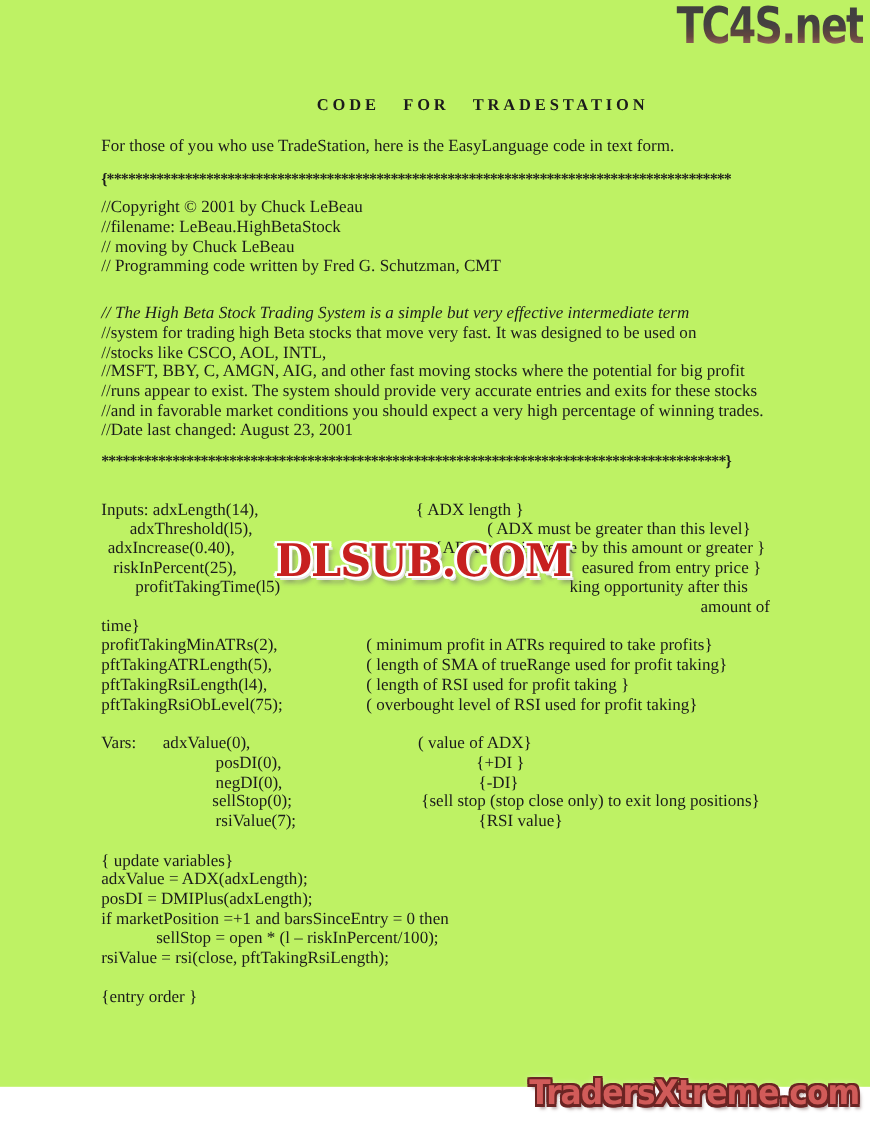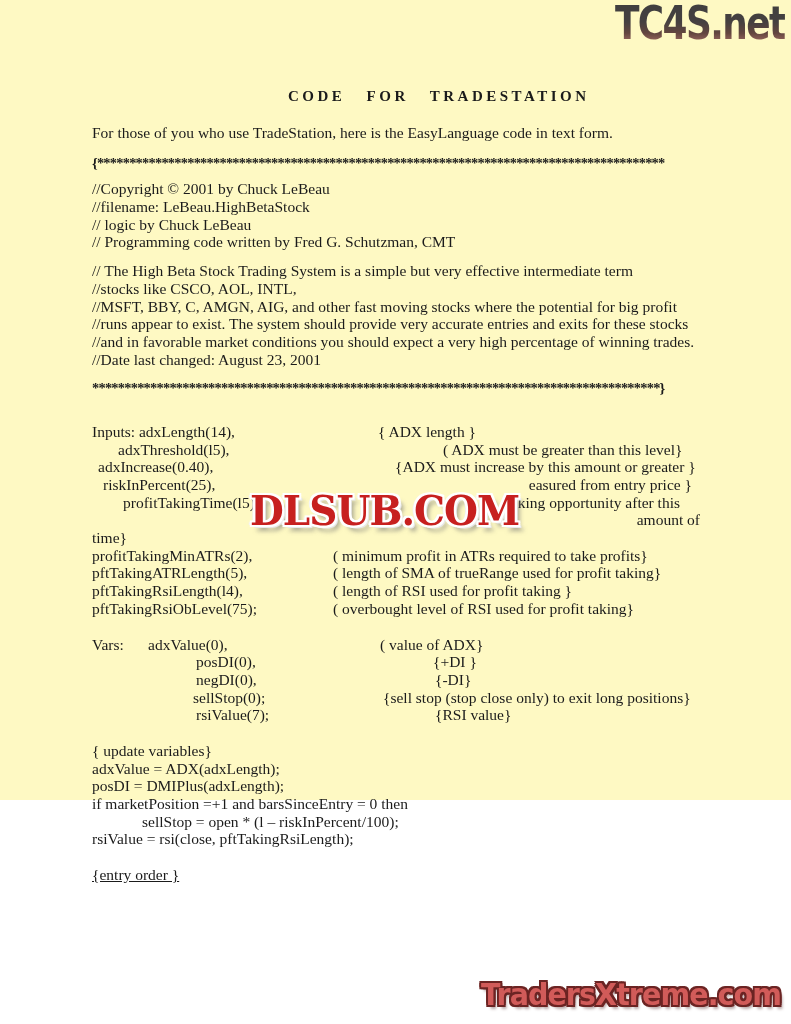--- a/index.html
+++ b/index.html
@@ -1,20 +1,20 @@
 <!DOCTYPE html>
 <html><head>
 <meta charset="utf-8">
 <style>
   html,body{margin:0;padding:0;}
   body{
     width:791px;height:1024px;background:#ffffff;position:relative;overflow:hidden;
     font-family:"Liberation Serif", serif;color:#1b1b1b;
   }
-  #page{position:relative;width:791px;height:800px;background:#fef9c3;}
+  #page{position:relative;width:791px;height:988px;background:#bef264;}
 
   
   .logo-top{
     position:absolute;top:0px;right:6px;
     font-family:"DejaVu Sans", sans-serif;font-weight:bold;font-size:46px;line-height:1;
     letter-spacing:-2px;
     transform:scaleX(.78);transform-origin:100% 0;
     background:linear-gradient(180deg,#3f3f3f 0%,#454040 48%,#63463f 72%,#96655c 90%,#b07f74 100%);
     -webkit-background-clip:text;background-clip:text;color:transparent;
   }
@@ -68,27 +68,30 @@
       <div class="ln ast" style="margin-top: 13px;">
         <span style="left: 0px;">{****************************************************************************************</span>
       </div>
       <div class="ln" style="margin-top: 8px;">
         <span style="left: 0px;">//Copyright © 2001 by Chuck LeBeau</span>
       </div>
       <div class="ln">
         <span style="left: 0px;">//filename: LeBeau.HighBetaStock</span>
       </div>
       <div class="ln">
-        <span style="left: 0px;">// logic by Chuck LeBeau</span>
+        <span style="left: 0px;">// moving by Chuck LeBeau</span>
       </div>
       <div class="ln">
         <span style="left: 0px;">// Programming code written by Fred G. Schutzman, CMT</span>
       </div>
-      <div class="ln" style="margin-top: 11px;">
+      <div class="ln" style="margin-top: 25px; font-style: italic;">
         <span style="left: 0px;">// The High Beta Stock Trading System is a simple but very effective intermediate term</span>
+      </div>
+      <div class="ln">
+        <span style="left: 0px;">//system for trading high Beta stocks that move very fast. It was designed to be used on</span>
       </div>
       <div class="ln">
         <span style="left: 0px;">//stocks like CSCO, AOL, INTL,</span>
       </div>
       <div class="ln">
         <span style="left: 0px;">//MSFT, BBY, C, AMGN, AIG, and other fast moving stocks where the potential for big profit</span>
       </div>
       <div class="ln">
         <span style="left: 0px;">//runs appear to exist. The system should provide very accurate entries and exits for these stocks</span>
       </div>
@@ -176,21 +179,21 @@
       <div class="ln">
         <span style="left: 0px;">if marketPosition =+1 and barsSinceEntry = 0 then</span>
       </div>
       <div class="ln">
         <span style="left: 50px;">sellStop = open * (l – riskInPercent/100);</span>
       </div>
       <div class="ln">
         <span style="left: 0px;">rsiValue = rsi(close, pftTakingRsiLength);</span>
       </div>
       <div class="ln" style="margin-top: 18px;">
-        <span style="left: 0px; text-decoration: underline;">{entry order }</span>
+        <span style="left: 0px;">{entry order }</span>
       </div>
     </div>
 
   <div class="watermark">DLSUB.COM</div>
 
   <div class="logo-bottom">TradersXtreme.com</div>
 
 </div>
 
 </body></html>

